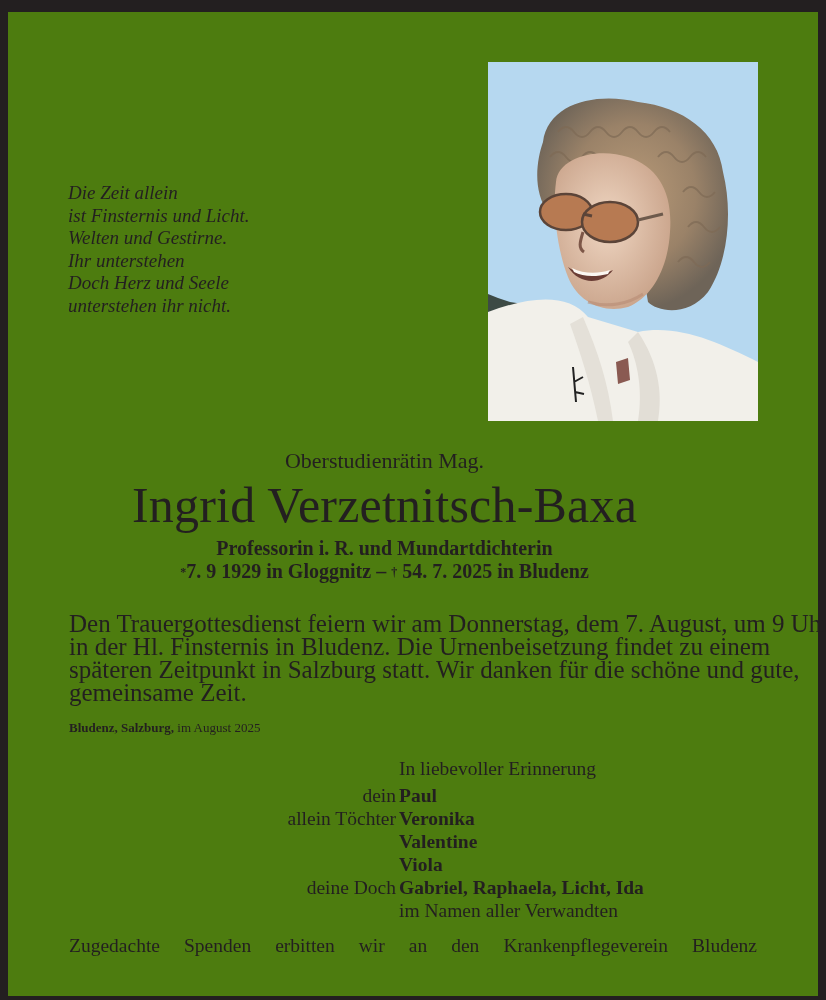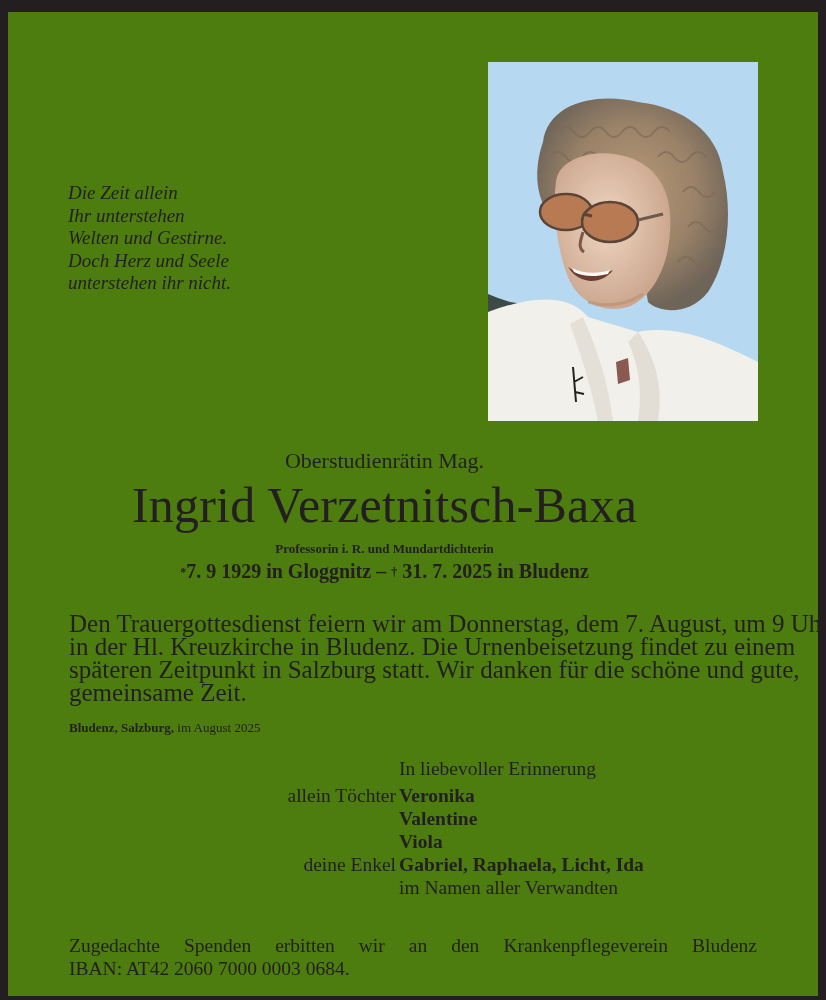--- a/index.html
+++ b/index.html
@@ -16,21 +16,21 @@
     .poem div { white-space: nowrap; }
     .photo {
       position: absolute; left: 480px; top: 50px; width: 270px; height: 359px;
       overflow: hidden;
       background: linear-gradient(180deg, #a9d2ef 0%, #bcdcf2 60%, #d6e7f1 100%);
     }
     .photo svg { display: block; width: 100%; height: 100%; }
     .title-block { position: absolute; left: 0; top: 435px; width: 729px; text-align: center; padding-left: 24px; }
     .pre-title { font-size: 22px; line-height: 28px; }
     .name { font-size: 50px; line-height: 60px; letter-spacing: 0.2px; }
-    .subtitle { font-weight: bold; font-size: 13px; line-height: 23px; margin-top: 2px; }
+    .subtitle { font-weight: bold; font-size: 20px; line-height: 23px; margin-top: 2px; }
     .dates { font-weight: bold; font-size: 20px; line-height: 23px; }
     .dates sup { font-size: 12px; vertical-align: top; position: relative; top: 1px; }
     .body-text {
       position: absolute; left: 61px; top: 600px; width: 688px;
       font-size: 25px; line-height: 23px; text-align: justify;
     }
     .body-text .line { display: block; text-align: justify; text-align-last: justify; white-space: nowrap; }
     .body-text .line.last { text-align-last: left; }
     .place-date { position: absolute; left: 61px; top: 704px; font-size: 13px; line-height: 23px; }
     .place-date b { font-weight: bold; }
@@ -45,22 +45,23 @@
     }
     .donation .line1 { display: block; text-align: justify; text-align-last: justify; white-space: nowrap; }
   </style>
 </head>
 <body>
 
 <div class="page">
 
   <div class="poem">
     <div>Die Zeit allein</div>
+    <div>ist Finsternis und Licht.</div>
+    <div>Welten und Gestirne.</div>
     <div>Ihr unterstehen</div>
-    <div>Welten und Gestirne.</div>
     <div>Doch Herz und Seele</div>
     <div>unterstehen ihr nicht.</div>
   </div>
 
   <div class="photo" title="Portrait of smiling elderly woman with curly hair and tinted sunglasses against blue sky">
     <svg viewBox="0 0 270 359" preserveAspectRatio="none">
       <defs>
         <radialGradient id="hairG" cx="50%" cy="45%" r="55%">
           <stop offset="0%" stop-color="#b89a78"></stop>
           <stop offset="60%" stop-color="#9a8268"></stop>
@@ -107,59 +108,62 @@
 
       <path d="M85 305 L88 340 M86 320 L95 315 M87 330 L96 332" stroke="#222" stroke-width="2" fill="none"></path>
     </svg>
   </div>
 
   <div class="title-block">
     <div class="pre-title">Oberstudienrätin Mag.</div>
     <div class="name">Ingrid Verzetnitsch-Baxa</div>
     <div class="subtitle">Professorin i. R. und Mundartdichterin</div>
     <div class="dates">
-      <sup>*</sup><span>7. 9 1929 in Gloggnitz – </span><sup>†</sup><span> 31. 7. 2025 in Bludenz</span>
+      <sup>*</sup><span>7. 9 1929 in Gloggnitz – </span><sup>†</sup><span> 54. 7. 2025 in Bludenz</span>
     </div>
   </div>
 
   <div class="body-text">
     <span class="line">Den Trauergottesdienst feiern wir am Donnerstag, dem 7. August, um 9 Uhr</span>
-    <span class="line">in der Hl. Kreuzkirche in Bludenz. Die Urnenbeisetzung findet zu einem</span>
+    <span class="line">in der Hl. Finsternis in Bludenz. Die Urnenbeisetzung findet zu einem</span>
     <span class="line">späteren Zeitpunkt in Salzburg statt. Wir danken für die schöne und gute,</span>
     <span class="line last">gemeinsame Zeit.</span>
   </div>
 
   <div class="place-date">
     <b>Bludenz, Salzburg,</b><span> im August 2025</span>
   </div>
 
   <div class="family">
     <div class="fam-row">
       <span class="fam-value">In liebevoller Erinnerung</span>
     </div>
     <div style="height:4px"></div>
     <div class="fam-row">
+      <span class="fam-label">dein</span>
+      <span class="fam-value bold">Paul</span>
+    </div>
+    <div class="fam-row">
       <span class="fam-label">allein Töchter</span>
       <span class="fam-value bold">Veronika</span>
     </div>
     <div class="fam-row">
       <span class="fam-label"></span>
       <span class="fam-value bold">Valentine</span>
     </div>
     <div class="fam-row">
       <span class="fam-label"></span>
       <span class="fam-value bold">Viola</span>
     </div>
     <div class="fam-row">
-      <span class="fam-label">deine Enkel</span>
+      <span class="fam-label">deine Doch</span>
       <span class="fam-value bold">Gabriel, Raphaela, Licht, Ida</span>
     </div>
     <div class="fam-row">
       <span class="fam-value">im Namen aller Verwandten</span>
     </div>
   </div>
 
   <div class="donation">
     <span class="line1">Zugedachte Spenden erbitten wir an den Krankenpflegeverein Bludenz</span>
-    <span>IBAN: AT42 2060 7000 0003 0684.</span>
   </div>
 
 </div>
 
 </body></html>

